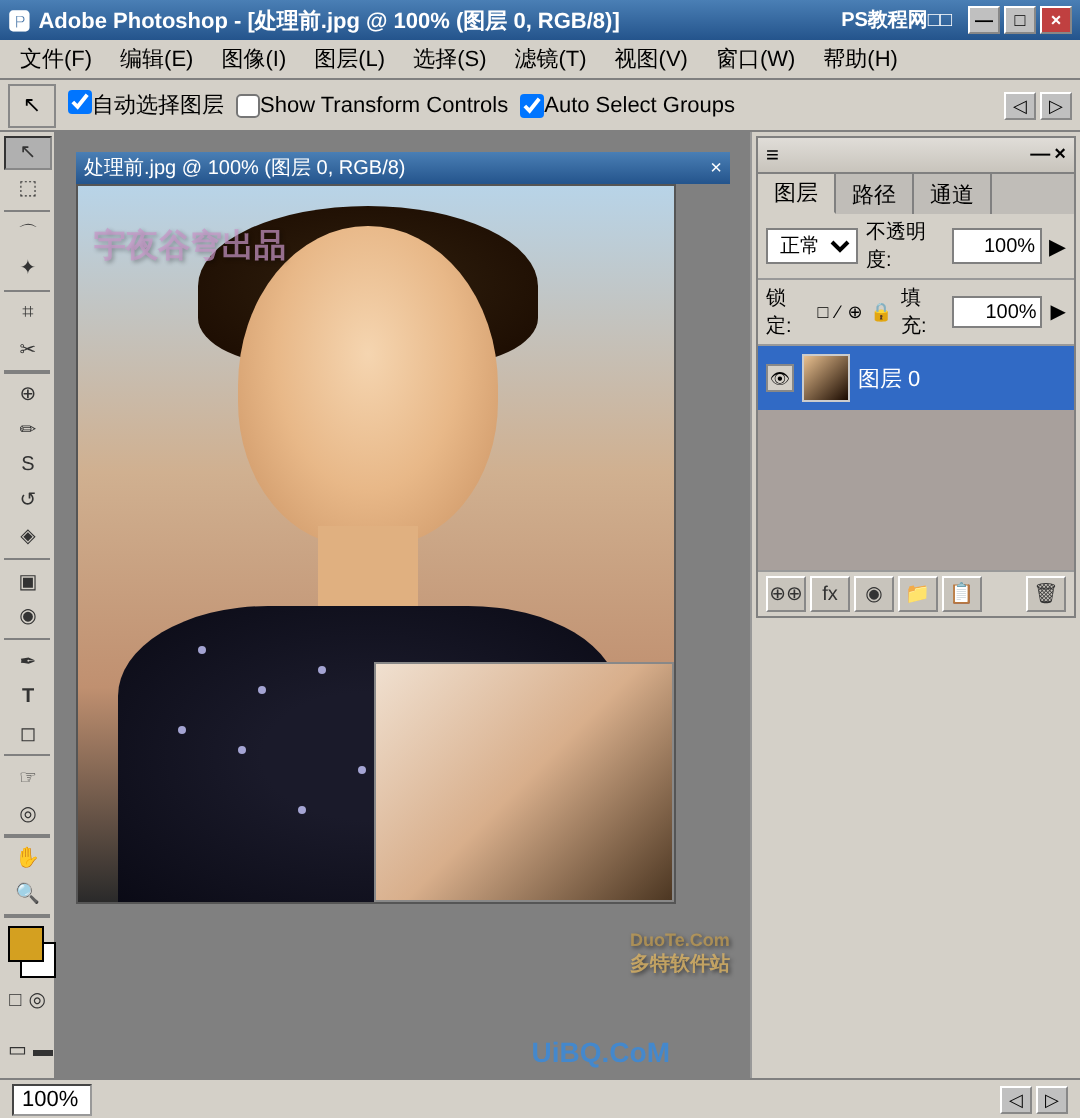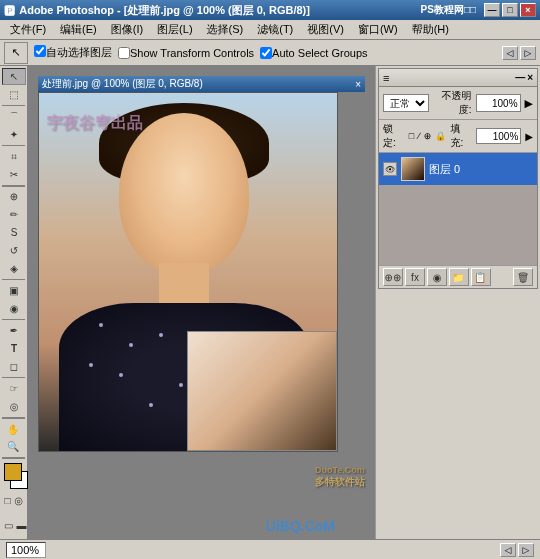--- a/index.html
+++ b/index.html
@@ -513,26 +513,31 @@
     <div class="panel">
 
       <div class="panel-header">
         <span>≡</span>
         <div style="display:flex;gap:2px;">
           <span style="cursor:pointer;font-size:10px;">—</span>
           <span style="cursor:pointer;font-size:10px;">×</span>
         </div>
       </div>
 
+      <div class="panel-tabs">
+        <div class="panel-tab active">图层</div>
+        <div class="panel-tab">路径</div>
+        <div class="panel-tab">通道</div>
+      </div>
 
       <div class="panel-controls">
         <select class="blend-select">
           <option>正常</option>
         </select>
-        <span style="font-size:10px;text-align:right;">不透明度:</span>
+        <span style="font-size:10px;">不透明度:</span>
         <input class="opacity-input" type="text" value="100%" style="">
         <span style="cursor:pointer;">▶</span>
       </div>
 
       <div class="lock-row">
         <span>锁定:</span>
         <span class="lock-icon">□</span>
         <span class="lock-icon">∕</span>
         <span class="lock-icon">⊕</span>
         <span class="lock-icon">🔒</span>

